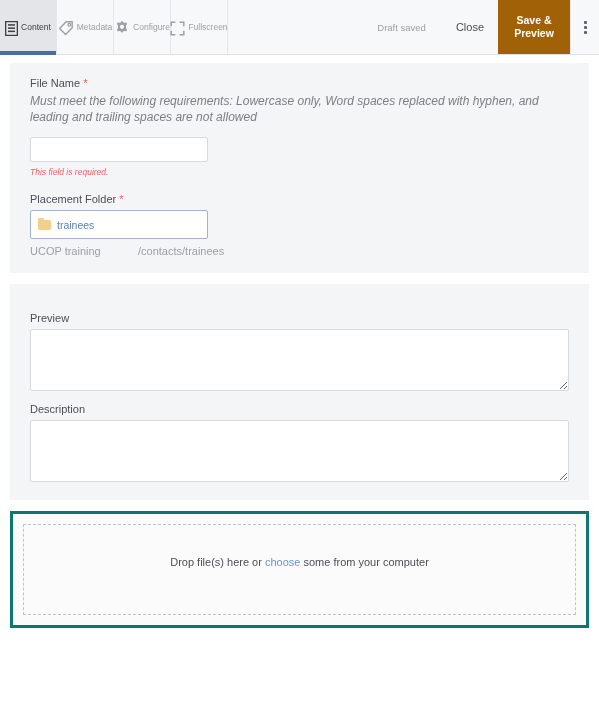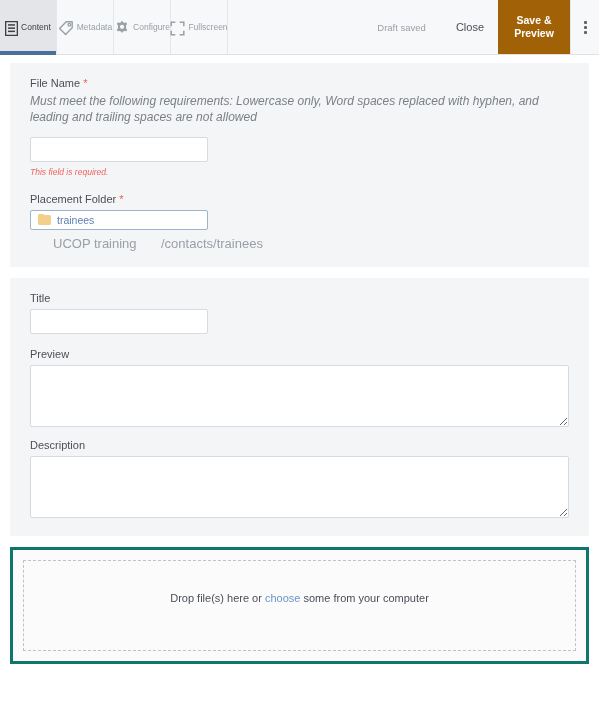--- a/index.html
+++ b/index.html
@@ -162,21 +162,21 @@
 
   .error-msg {
     font-size: 8.5px;
     font-style: italic;
     color: #ef6360;
     margin-top: 5px;
   }
 
   .folder-picker {
     width: 178px;
-    height: 20px;
+    height: 29px;
     background: #ffffff;
     border: 1px solid #9fb4cd;
     border-radius: 2px;
     box-sizing: border-box;
     display: flex;
     align-items: center;
     padding: 0 7px;
     gap: 6px;
     cursor: pointer;
   }
@@ -200,23 +200,22 @@
     border-radius: 1px 1px 0 0;
   }
   .folder-name {
     font-size: 10.5px;
     color: #5b82b0;
   }
 
   .path-row {
     display: flex;
     margin-top: 6px;
-    font-size: 13px;
+    font-size: 11px;
     color: #9aa0a6;
-    margin-left: 23px;
   }
   .path-row .site { width: 108px; }
 
   textarea.ta {
     display: block;
     width: 100%;
     background: #ffffff;
     border: 1px solid #d7dade;
     border-radius: 2px;
     box-sizing: border-box;
@@ -366,24 +365,20 @@
       <div class="path-row">
         <span class="site">UCOP training</span>
         <span>/contacts/trainees</span>
       </div>
     </div>
 
   </div>
 
   <div class="card sec2">
 
-    <div class="field">
-      <label class="field-label">Title</label>
-      <input class="text-input title-input" type="text" value="" style="">
-    </div>
 
     <div class="spacer-14"></div>
 
     <div class="field">
       <label class="field-label">Preview</label>
       <textarea class="ta summary-ta" placeholder="" style=""></textarea>
     </div>
 
     <div class="spacer-12"></div>
 

